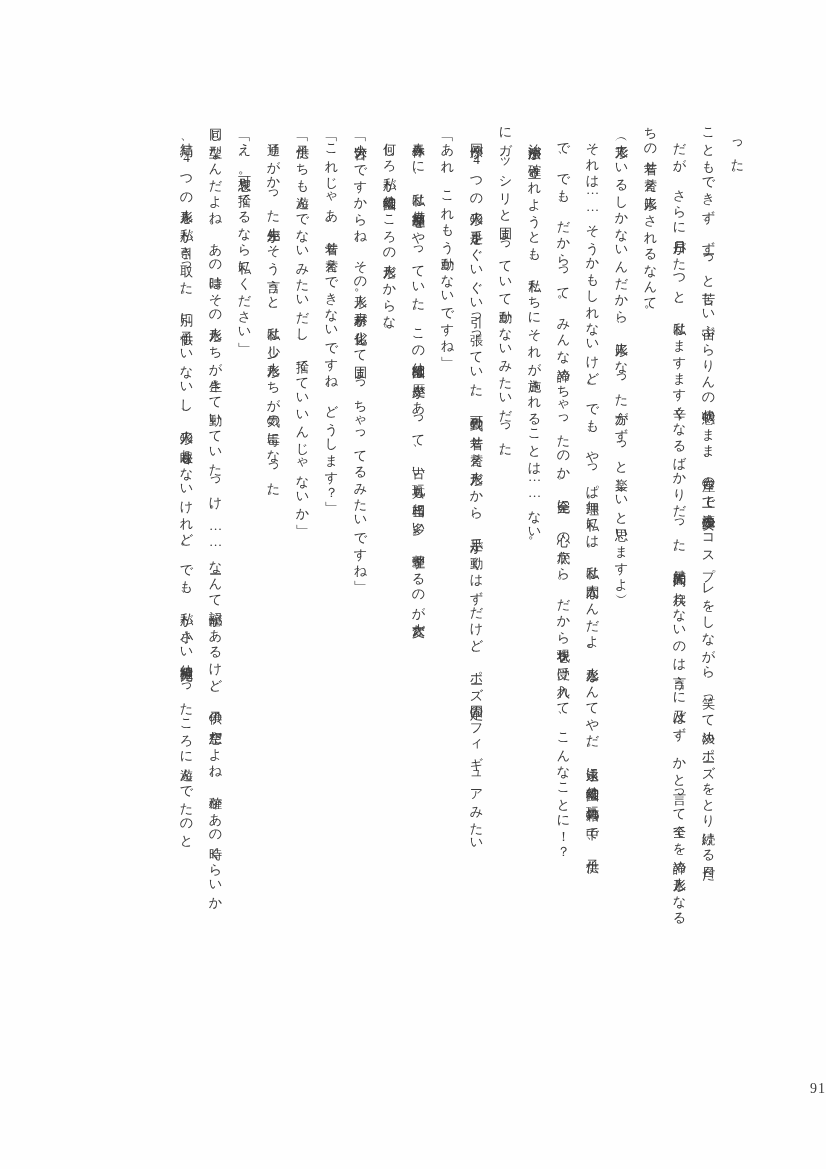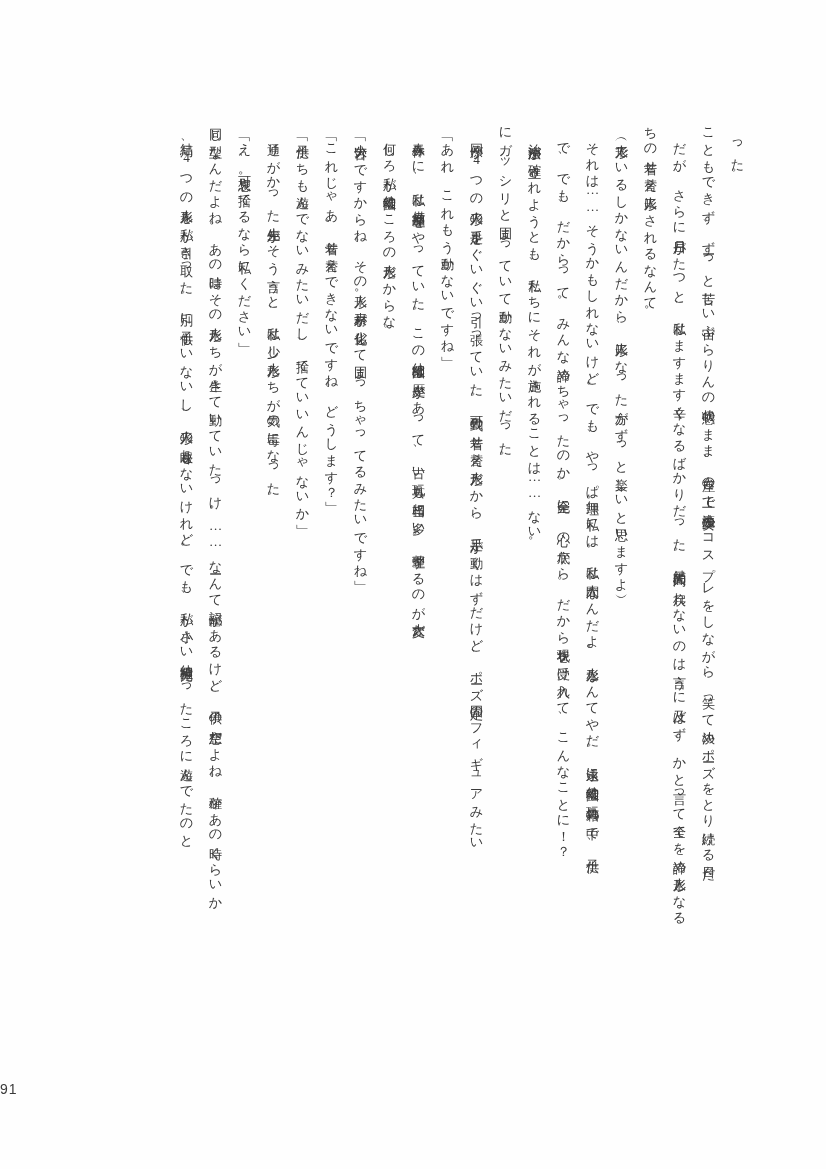--- a/index.html
+++ b/index.html
@@ -51,24 +51,24 @@
   
   .line.indent {
     padding-top: 15px;
   }
 
   .page-number {
     position: absolute;
     bottom: 72px;
     left: 0;
     right: 0;
-    text-align: left;
+    text-align: right;
     font-size: 14px;
     color: #3a3a3a;
-    font-family: Liberation Sans, sans-serif;
+    font-family: Liberation Serif, serif;
     letter-spacing: 1px;
   }
 </style>
 </head>
 <body>
 
 <div class="page">
   <div class="text-block">
     <div class="line indent">った。</div>
     <div class="line">こともできず、ずーっと苦しい宙ぶらりんの状態のまま、台座の上で魔法少女のコスプレをしながら、笑って決めポーズをとり続ける日々だ</div>

